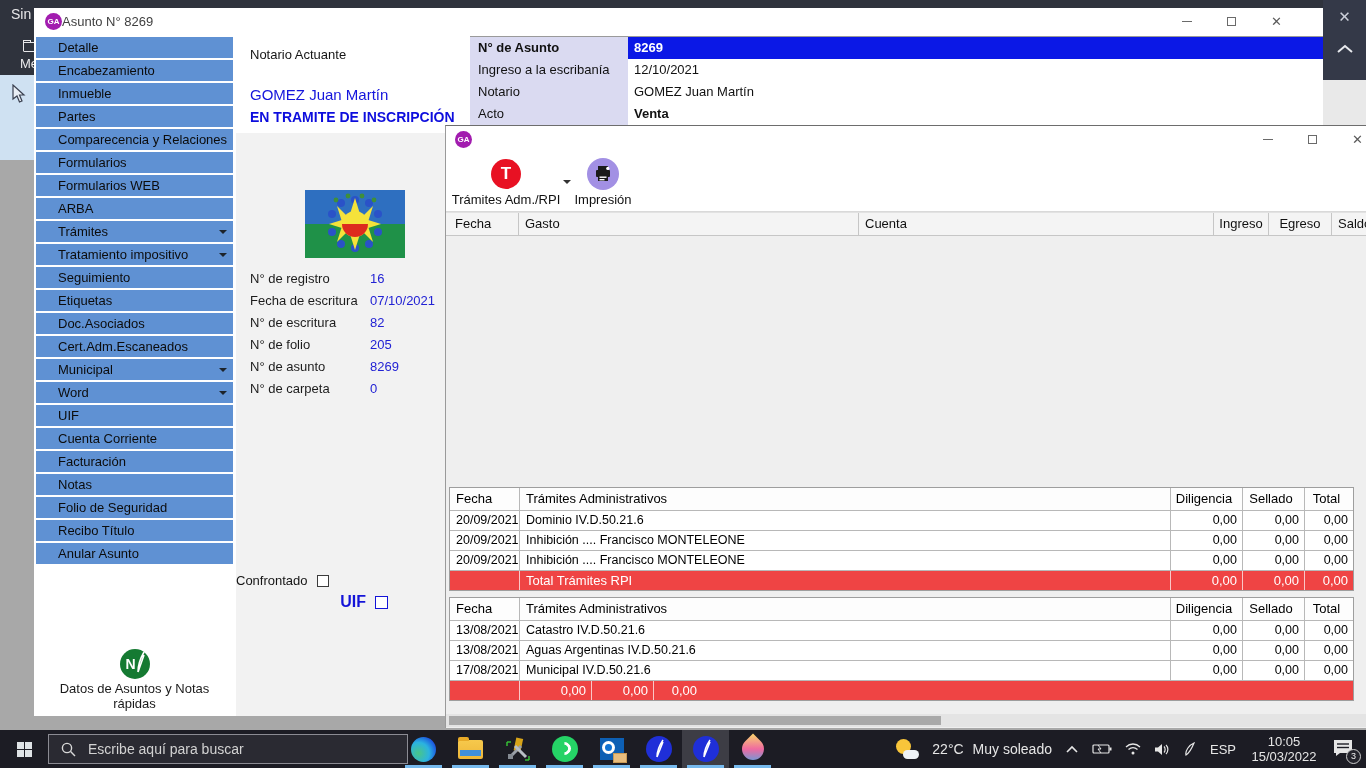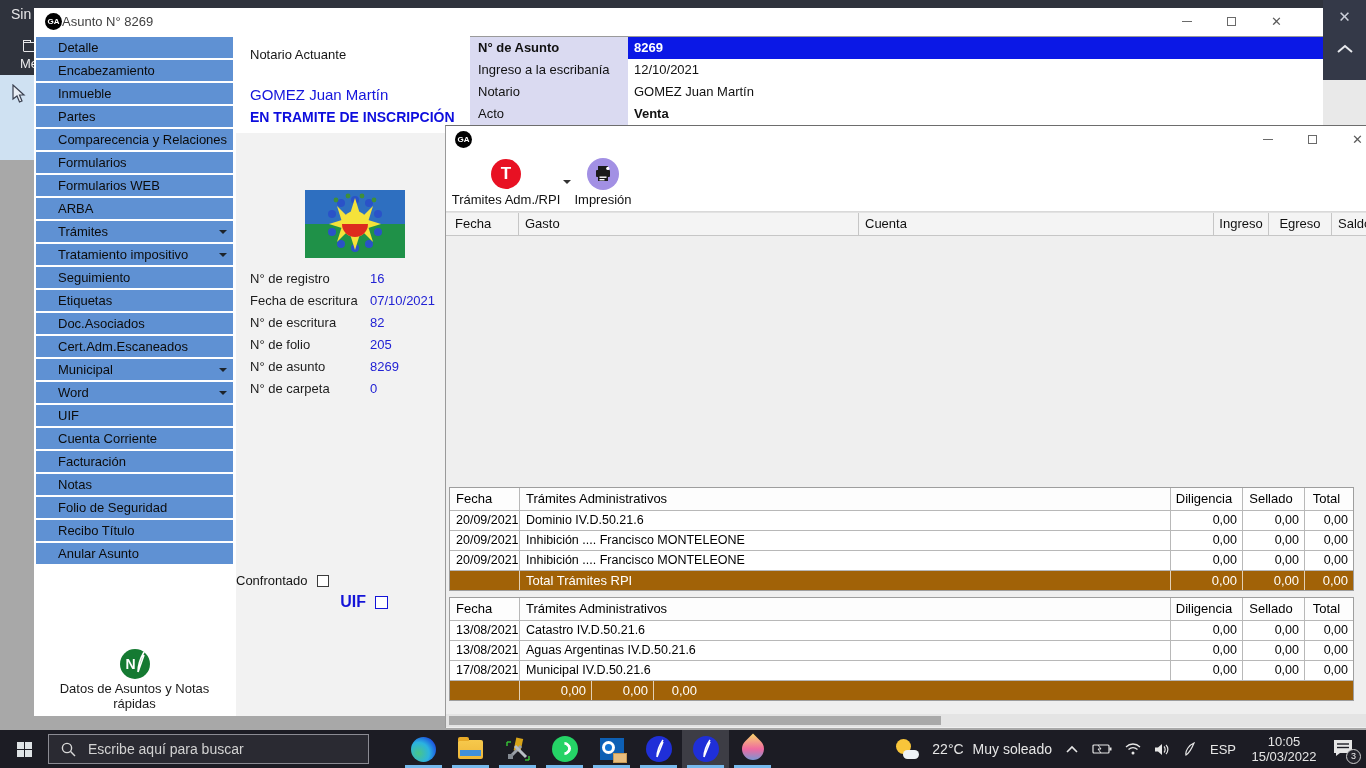--- a/index.html
+++ b/index.html
@@ -14,21 +14,21 @@
   .bg-folder:before{content:"";position:absolute;left:-1px;top:-3px;width:6px;height:2px;border:1px solid #e8e8ea;border-bottom:none}
   .bg-menu{position:absolute;left:20px;top:56px;font-size:13px;white-space:nowrap}
   .strip-left-blue{position:absolute;left:0;top:75px;width:43px;height:85px;background:#cfe1f2}
   .strip-right-dark{position:absolute;left:1323px;top:0;width:43px;height:80px;background:#343948;color:#ccd0da;text-align:center}
   .strip-right-light{position:absolute;left:1323px;top:80px;width:43px;height:45px;background:#e9e9e9}
   .rs-close{display:block;margin-top:8px;font-size:15px;cursor:default}
   .rs-chev{display:block;margin:18px auto 0}
 
   
   .titlebar{position:relative;height:26px;background:#fff;display:flex;align-items:center;padding-left:11px}
-  .ga-icon{width:17px;height:17px;border-radius:50%;background:#000000;color:#fff;font-size:8px;font-weight:bold;
+  .ga-icon{width:17px;height:17px;border-radius:50%;background:#a21caf;color:#fff;font-size:8px;font-weight:bold;
            display:flex;align-items:center;justify-content:center;flex:0 0 auto}
   .title-text{font-size:13px;color:#3f3f3f;white-space:nowrap;overflow:hidden}
   .win-controls{position:absolute;top:0;right:0;height:26px;display:flex}
   .wc{width:45px;height:26px;display:flex;align-items:center;justify-content:center;color:#5a5a5a;font-size:13px}
   .glyph-min{width:10px;height:1px;background:#6a6a6a;display:block}
   .glyph-max{width:9px;height:9px;border:1px solid #6a6a6a;display:block}
 
   
   .asunto-win{position:absolute;left:34px;top:8px;width:1289px;height:708px;background:#fff}
   .sidebar{position:absolute;left:2px;top:29px;width:197px}
@@ -70,34 +70,34 @@
   .p-circle{width:32px;height:32px;border-radius:50%;background:#a290e4;margin:4px auto 2px;display:flex;align-items:center;justify-content:center}
   .tool-caret{position:absolute;left:117px;top:28px;width:0;height:0;border:4px solid transparent;border-top-color:#333}
   .grid-head{position:absolute;left:0;top:86px;width:921px;height:24px;background:#f4f4f4;display:flex;
              border-top:1px solid #e2e2e2;border-bottom:1px solid #c6c6c6;font-size:13px;color:#111}
   .gh{line-height:22px;border-right:1px solid #c6c6c6;padding-left:6px;overflow:hidden;white-space:nowrap}
   .gh.spacer{width:3px;padding:0;border-right:none}
   .gh.cen{text-align:center;padding-left:0}
   .mini{position:absolute;left:3px;width:905px;background:#fff;border:1px solid #9e9e9e;font-size:13px}
   .mhead{height:22px;display:flex;line-height:22px;background:#fdfdfd}
   .mrow{height:20px;display:flex;line-height:19px;border-top:1px solid #b8b8b8;font-size:12.5px}
-  .mrow.total{background:#a16207;color:#fff;font-size:13px}
+  .mrow.total{background:#ef4444;color:#fff;font-size:13px}
   .mc{border-right:1px solid #b8b8b8;padding-left:6px;overflow:hidden;white-space:nowrap}
   .mrow.total .mc{border-right-color:rgba(255,255,255,.7)}
   .c-fecha{width:70px}.c-desc{flex:1}.c-dil{width:72px}.c-sel{width:62px}.c-tot{width:48px;border-right:none!important}
   .num{text-align:right;padding-right:5px;padding-left:0}
   .hscroll{position:absolute;left:0;top:588px;width:921px;height:13px;background:#e4e4e4}
   .hthumb{position:absolute;left:3px;top:2px;width:492px;height:9px;background:#a9a9a9}
 
   
   .taskbar{position:absolute;left:0;top:730px;width:1366px;height:38px;background:#1c1c24;color:#e6e6e6;z-index:50}
   .start{position:absolute;left:0;top:0;width:48px;height:38px;display:flex;align-items:center;justify-content:center}
   .winlogo{display:grid;grid-template-columns:7px 7px;grid-template-rows:7px 7px;gap:1px}
   .winlogo i{background:#dfe3e6}
-  .tsearch{position:absolute;left:48px;top:4px;width:321px;height:30px;background:#2a2a32;border:1px solid #8b8b93;
+  .tsearch{position:absolute;left:48px;top:4px;width:360px;height:30px;background:#2a2a32;border:1px solid #8b8b93;
            display:flex;align-items:center;padding-left:12px}
   .tsearch input{background:transparent;border:none;outline:none;color:#d8d8d8;font-size:14px;margin-left:10px;width:280px}
   .tsearch input::placeholder{color:#d2d2d2;opacity:1}
   .task-icons{position:absolute;left:400px;top:0;display:flex}
   .slot{position:relative;width:47px;height:38px;display:flex;align-items:center;justify-content:center}
   .slot.active{background:#3d3d45}
   .slot .bar{position:absolute;left:5px;right:5px;bottom:0;height:3px;background:#76b9ed}
   .edge-ic{width:25px;height:25px;border-radius:50%;background:radial-gradient(circle at 30% 65%,#49c687 0%,#2bb3e0 45%,#1b4de0 80%)}
   .folder-ic{position:relative;width:25px;height:19px;background:linear-gradient(#f7c94c,#eeb73a);border-radius:2px}
   .folder-ic:before{content:"";position:absolute;left:0;top:-3px;width:11px;height:4px;background:#e8aa28;border-radius:2px 2px 0 0}

